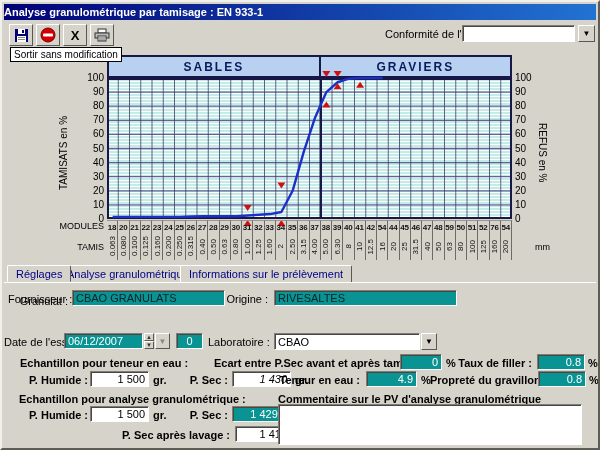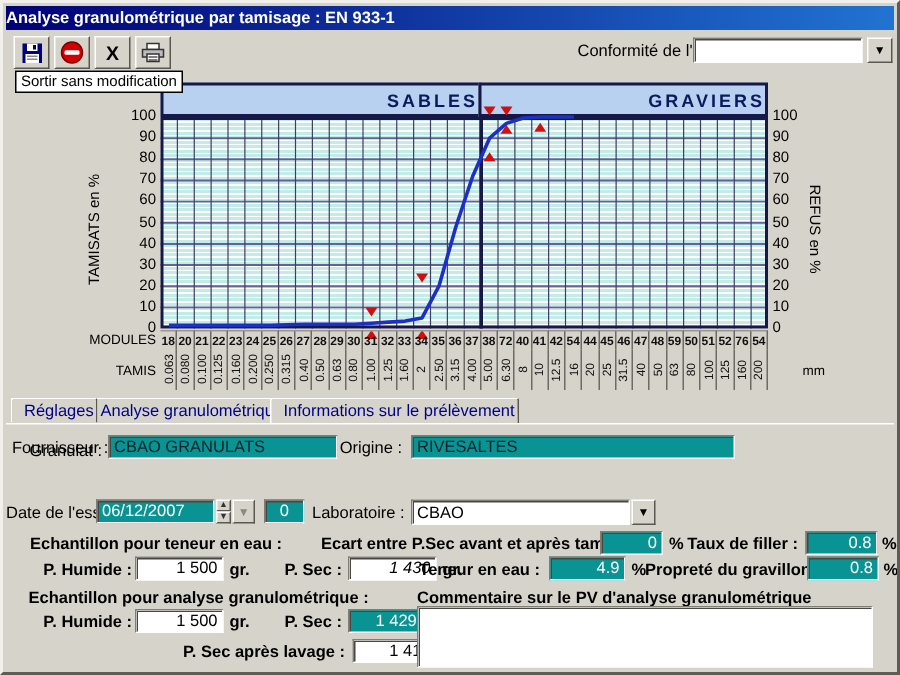--- a/index.html
+++ b/index.html
@@ -37,21 +37,21 @@
   .rt { text-align:right; }
   .fld { position:absolute; height:16px; line-height:14px; padding:0 3px; font-size:11px; }
   input.fld { outline:none; }
   #tooltip {
     position:absolute; left:8px; top:45px; height:15px; line-height:13px;
     background:#fff; border:1px solid #000; padding:0 3px; font-size:10px; z-index:50; white-space:nowrap;
   }
   
   #bandL,#bandR {
     position:absolute; top:53px; height:23px; background:#b9d1f0; border:2px solid #181848;
-    color:#0a1a5c; font-weight:bold; font-size:12px; text-align:right; line-height:20px; letter-spacing:2px;
+    color:#0a1a5c; font-weight:bold; font-size:12px; text-align:center; line-height:20px; letter-spacing:2px;
   }
   #gridbg {
     position:absolute; left:105px; top:76px; width:405px; height:141px;
     background:repeating-linear-gradient(180deg,#ffffff 0px,#ffffff 1px,#c3ebe8 1px,#c3ebe8 3px);
   }
   #plot { position:absolute; left:105px; top:76px; overflow:visible; }
   .ytick { position:absolute; font-size:10px; color:#000; }
   .vlabel { position:absolute; writing-mode:vertical-rl; font-size:10px; color:#000; text-align:center; height:130px; top:86px; }
   .vflip { transform:rotate(180deg); }
   #modrow, #tamrow { position:absolute; left:105px; display:flex; }
@@ -61,21 +61,21 @@
   }
   .tcell {
     width:11.25px; height:27px; font-size:8px; color:#111; overflow:hidden;
     border-right:1px solid #6e6b64; display:flex; align-items:center; justify-content:center;
   }
   .tcell span { writing-mode:vertical-rl; transform:rotate(180deg); white-space:nowrap; }
   
   .tab {
     position:absolute; top:263px; height:17px; background:#d6d3ca; color:#000088; font-size:11px;
     border-top:1px solid #fff; border-left:1px solid #fff; border-right:1px solid #5a5850;
-    border-radius:2px 2px 0 0; padding:2px 2px 0 8px; white-space:nowrap;
+    border-radius:2px 2px 0 0; padding:2px 8px 0 8px; white-space:nowrap;
   }
   .tab.active { font-weight:normal; z-index:2; border-bottom:1px solid #d6d3ca; }
   #tabline { position:absolute; left:2px; top:280px; right:2px; height:0; border-top:1px solid #fff; }
   .unit { position:absolute; font-weight:bold; font-size:11px; }
   .spinbtn { position:absolute; background:#d6d3ca; border-top:1px solid #fff; border-left:1px solid #fff;
     border-right:1px solid #5a5850; border-bottom:1px solid #5a5850; font-size:6px; line-height:6px;
     text-align:center; color:#333; }
   .ddbtn { background:#d6d3ca; border-top:1px solid #fff; border-left:1px solid #fff;
     border-right:1px solid #5a5850; border-bottom:1px solid #5a5850; font-size:8px; color:#000;
     display:flex; align-items:center; justify-content:center; }
@@ -205,21 +205,21 @@
       <div class="mcell">29</div>
       <div class="mcell">30</div>
       <div class="mcell">31</div>
       <div class="mcell">32</div>
       <div class="mcell">33</div>
       <div class="mcell">34</div>
       <div class="mcell">35</div>
       <div class="mcell">36</div>
       <div class="mcell">37</div>
       <div class="mcell">38</div>
-      <div class="mcell">72</div>
+      <div class="mcell">39</div>
       <div class="mcell">40</div>
       <div class="mcell">41</div>
       <div class="mcell">42</div>
       <div class="mcell">54</div>
       <div class="mcell">44</div>
       <div class="mcell">45</div>
       <div class="mcell">46</div>
       <div class="mcell">47</div>
       <div class="mcell">48</div>
       <div class="mcell">59</div>
@@ -342,21 +342,21 @@
   <div class="lbl" style="left:533px; top:240px; font-size:9px;">mm</div>
 
   <div class="tab active" style="left:5px;">Réglages</div>
   <div class="tab" style="left:56px;">Analyse granulométrique</div>
   <div class="tab" style="left:178px;">Informations sur le prélèvement</div>
   <div id="tabline"></div>
 
   <div class="lbl rt" style="left:6px; top:291px; width:60px;">Fournisseur :</div>
   <div class="fld teal" style="left:70px; top:288px; width:153px; color:#07222a;">CBAO GRANULATS</div>
   <div class="lbl rt" style="left:216px; top:291px; width:50px;">Origine :</div>
-  <div class="fld teal" style="left:272px; top:288px; width:216px; color:#07222a;">RIVESALTES</div>
+  <div class="fld teal" style="left:272px; top:288px; width:183px; color:#07222a;">RIVESALTES</div>
 
   <div class="lbl rt" style="left:6px; top:293px; width:60px;">Granulat :</div>
 
   <div class="lbl rt" style="left:2px; top:334px; width:58px;">Date de l'essai :</div>
   <div class="fld teal" style="left:62px; top:331px; width:79px;">06/12/2007</div>
   <div class="spinbtn" style="left:142px; top:331px; width:10px; height:8px;"><span>▲</span></div>
   <div class="spinbtn" style="left:142px; top:339px; width:10px; height:8px;"><span>▼</span></div>
   <div class="ddbtn abs" style="left:153px; top:331px; width:15px; height:16px; color:#8a887f;">
       <span>▼</span>
     </div>

